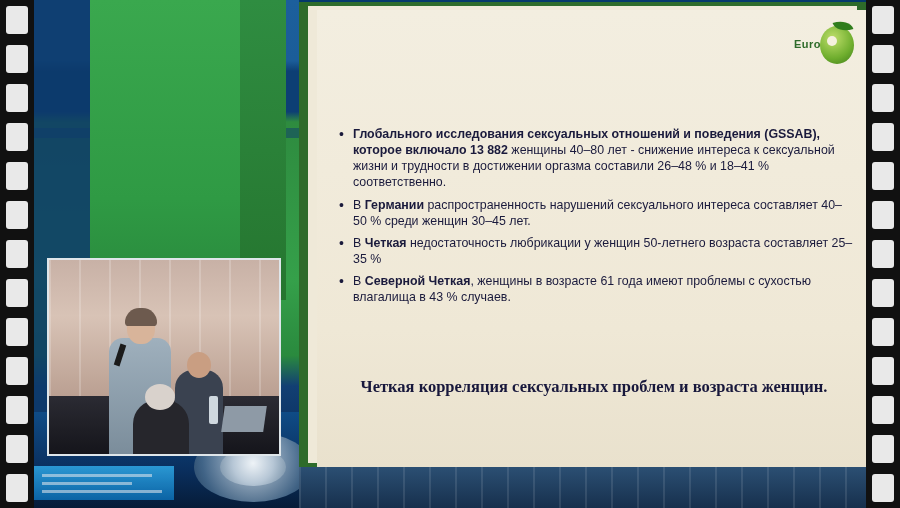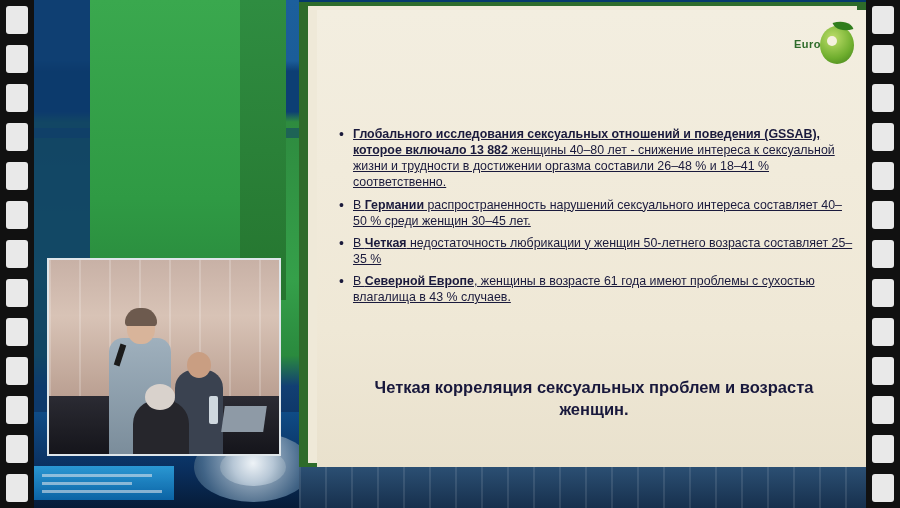--- a/index.html
+++ b/index.html
@@ -279,21 +279,20 @@
   }
 
   .bullets {
     position: absolute;
     left: 20px;
     top: 116px;
     width: 516px;
     font-size: 12.4px;
     color: #1a1a3c;
     line-height: 1.30;
-    text-decoration: underline;
   }
   .bullet {
     position: relative;
     padding-left: 16px;
     margin-bottom: 6px;
   }
   .bullet:before {
     content: "\2022";
     position: absolute;
     left: 2px;
@@ -306,20 +305,21 @@
   .conclusion {
     position: absolute;
     left: 34px;
     top: 366px;
     width: 486px;
     text-align: center;
     font-size: 16.5px;
     font-weight: bold;
     color: #18183c;
     line-height: 1.35;
+    font-family: Liberation Serif, serif;
   }
 
   
   .bottom-band {
     position: absolute;
     left: 265px;
     bottom: 0;
     width: 567px;
     height: 41px;
     background: linear-gradient(to bottom, #2b4f73, #17304d);
@@ -398,21 +398,21 @@
           <div class="bullet">
             <span class="b">Глобального исследования сексуальных отношений и поведения (GSSAB), которое  включало </span><span class="b">13 882</span><span> женщины 40–80 лет - снижение интереса к сексуальной жизни и трудности в достижении оргазма  составили 26–48 % и 18–41 % соответственно.</span>
           </div>
           <div class="bullet">
             <span>В <span class="b">Германии</span> распространенность нарушений сексуального интереса составляет 40–50 % среди женщин 30–45 лет.</span>
           </div>
           <div class="bullet">
             <span>В <span class="b">Четкая</span> недостаточность любрикации у женщин 50-летнего возраста составляет  25–35 %</span>
           </div>
           <div class="bullet">
-            <span>В <span class="b">Северной Европе</span>, женщины в возрасте 61 года имеют проблемы с сухостью влагалища в 43 % случаев.</span>
+            <span>В <span class="b">Северной Четкая</span>, женщины в возрасте 61 года имеют проблемы с сухостью влагалища в 43 % случаев.</span>
           </div>
         </div>
 
         <div class="conclusion">Четкая корреляция  сексуальных проблем и возраста женщин.</div>
       </div>
     </div>
 
     <div class="bottom-band">
       <div class="bottom-band-lines"></div>
     </div>

